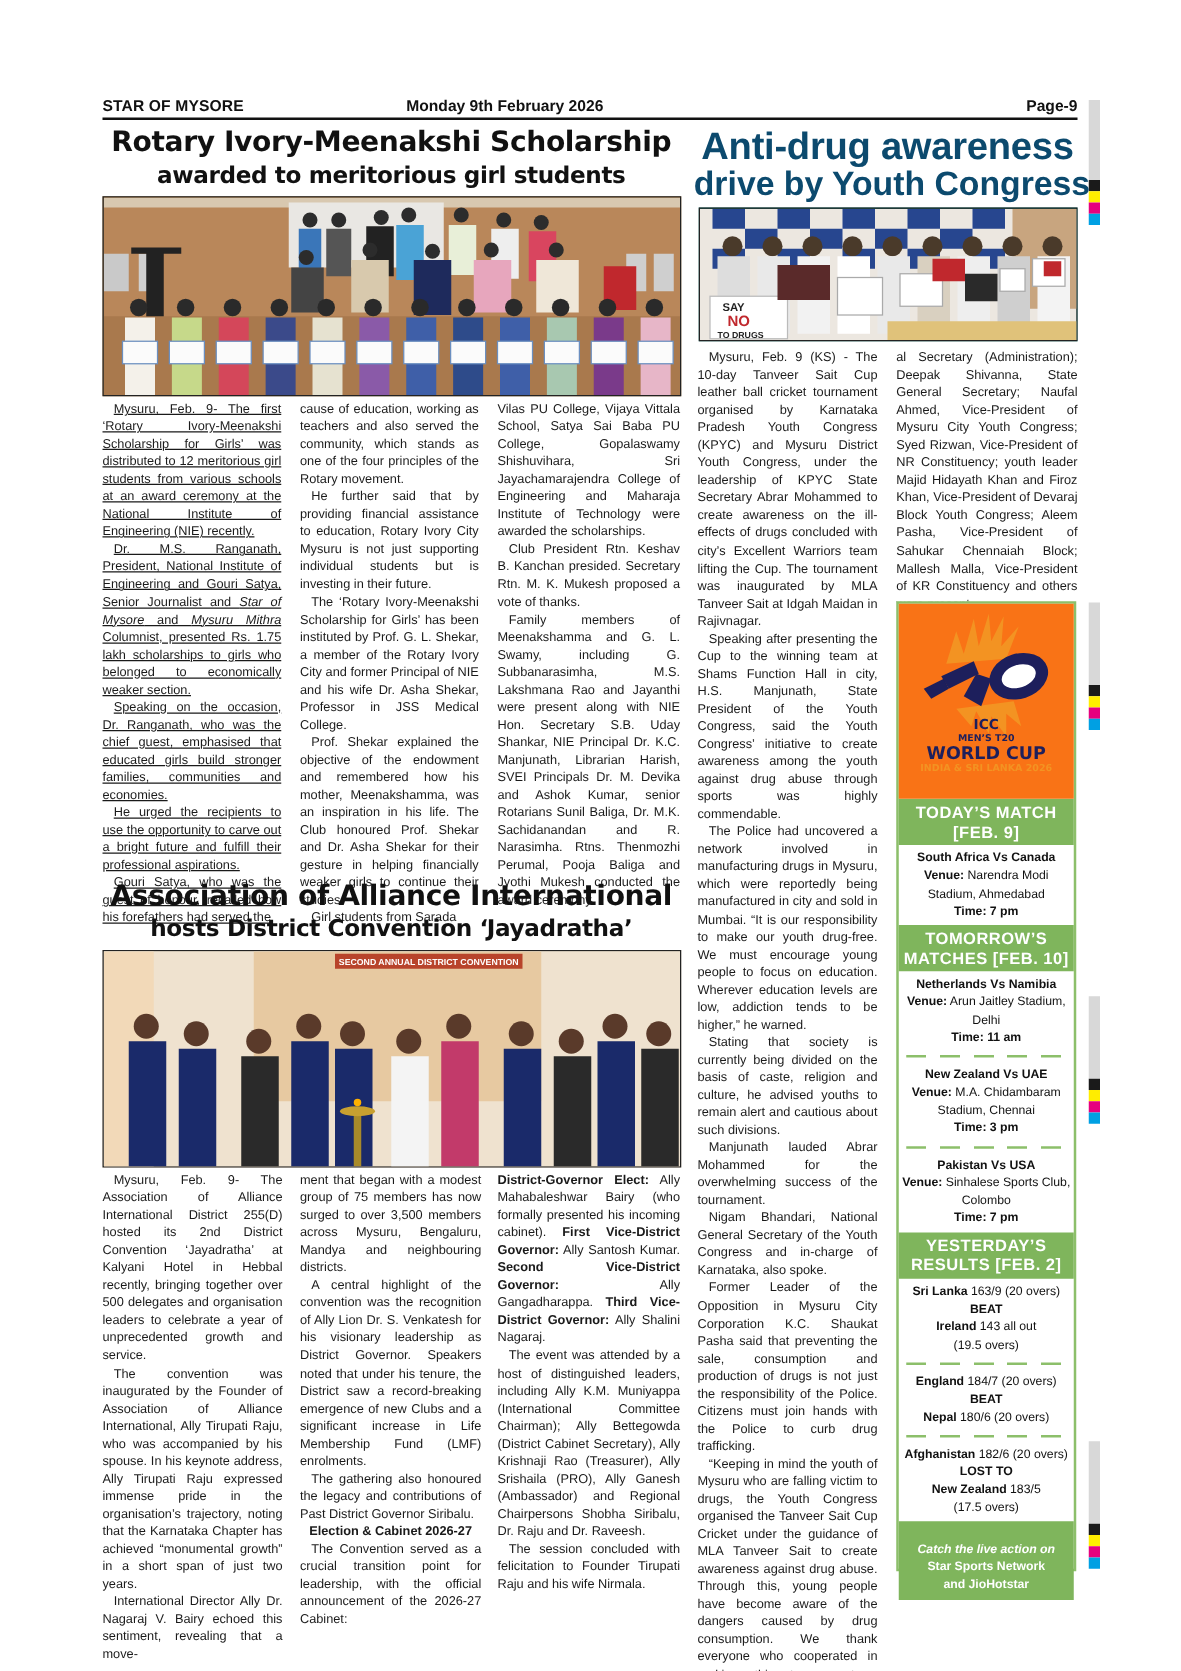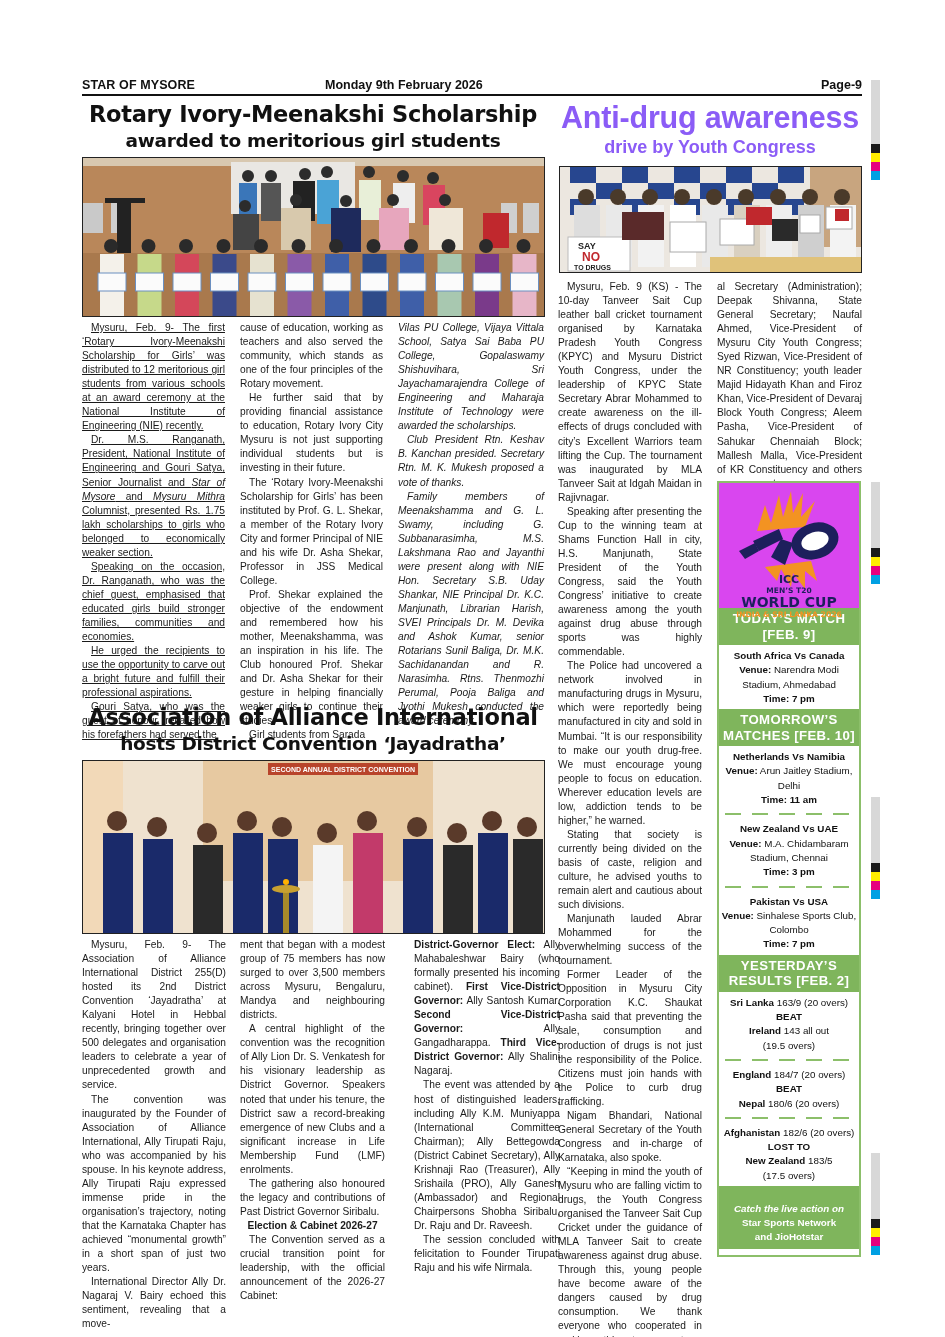--- a/index.html
+++ b/index.html
@@ -4,37 +4,37 @@
 <style>
   *{box-sizing:border-box;margin:0;padding:0}
   html,body{width:945px;height:1337px;background:#ffffff;overflow:hidden}
   body{position:relative;font-family:"Liberation Sans",sans-serif;color:#111}
   .abs{position:absolute}
   .masthead{left:82px;top:78px;width:780px;height:18px;font-family:"Liberation Sans",sans-serif;font-size:12.5px;font-weight:bold;color:#111;border-bottom:2px solid #111;transform:scaleY(1);}
   .masthead .pub{position:absolute;left:0;top:0;letter-spacing:0.1px}
   .masthead .date{position:absolute;left:243px;top:0}
   .masthead .pg{position:absolute;right:0;top:0}
   .head1{font-family:"DejaVu Sans",sans-serif;font-weight:bold;color:#111;text-align:center;white-space:nowrap;letter-spacing:-0.3px}
-  .head-cond{font-family:"Liberation Sans",sans-serif;font-weight:bold;color:#8b5cf6;text-align:center;white-space:nowrap}
+  .head-cond{font-family:"Liberation Sans",sans-serif;font-weight:bold;color:#0c4a6e;text-align:center;white-space:nowrap}
   .col{font-family:"Liberation Sans",sans-serif;font-size:10.2px;line-height:14.05px;color:#1a1a1a;text-align:justify;hyphens:manual}
   .col p{text-indent:9px;margin:0}
   .col p.noind{text-indent:0}
   .col p.sub{text-align:center;font-weight:bold;text-indent:0}
   .col b{font-weight:bold}
   .col i{font-style:italic}
   .photo{border:1.5px solid #222;overflow:hidden;background:#b48a5a}
   .reg{position:absolute;left:871px;width:9px}
   .reg .g{background:#d8d8d8;width:9px}
   .reg .k{background:#1a1a1a;height:9px}
   .reg .y{background:#ffed00;height:9px}
   .reg .m{background:#e6007e;height:9px}
   .reg .c{background:#00a0e3;height:9px}
   
   .side{left:717px;top:481px;width:144px;height:776px;border:2px solid #8cbf6a;background:#fff}
-  .side .logo{height:125px;position:relative;background:#d946ef}
+  .side .logo{height:156px;position:relative;background:#f97316}
   .side .band{background:#7fb55c;color:#fff;text-align:center;font-weight:bold;font-family:"Liberation Sans",sans-serif;font-size:13.2px;line-height:15.5px;padding:3px 0 3px 0;letter-spacing:0.4px}
   .side .match{text-align:center;font-size:9.8px;line-height:14.3px;color:#111;padding:4px 2px 3px}
   .side .match b{font-weight:bold}
   .side .dash{height:2px;margin:3px 6px;background:repeating-linear-gradient(90deg,#8cbf6a 0 16px,transparent 16px 27px)}
   .side .foot{background:#7fb55c;color:#fff;text-align:center;font-size:9.8px;line-height:14px;font-weight:bold;padding:16px 0 5px}
   .side .foot i{font-style:italic}
 </style>
 </head>
 <body>
 
@@ -168,28 +168,28 @@
     <p>He urged the recipients to use the opportunity to carve out a bright future and fulfill their professional aspirations.</p>
     <p>Gouri Satya, who was the guest of honour, recalled how his forefathers had served the</p>
   </div>
 <div class="abs col" style="left:240px;top:321px;width:143px;" id="s1c2">
     <p class="noind">cause of education, working as teachers and also served the community, which stands as one of the four principles of the Rotary movement.</p>
     <p>He further said that by providing financial assistance to education, Rotary Ivory City Mysuru is not just supporting individual students but is investing in their future.</p>
     <p>The ‘Rotary Ivory-Meenakshi Scholarship for Girls’ has been instituted by Prof. G. L. Shekar, a member of the Rotary Ivory City and former Principal of NIE and his wife Dr. Asha Shekar, Professor in JSS Medical College.</p>
     <p>Prof. Shekar explained the objective of the endowment and remembered how his mother, Meenakshamma, was an inspiration in his life. The Club honoured Prof. Shekar and Dr. Asha Shekar for their gesture in helping financially weaker girls to continue their studies.</p>
     <p>Girl students from Sarada</p>
   </div>
-<div class="abs col" style="left:398px;top:321px;width:146px;font-style:italic;" id="s1c3">
+<div class="abs col" style="left:398px;top:321px;width:146px;" id="s1c3">
     <p class="noind">Vilas PU College, Vijaya Vittala School, Satya Sai Baba PU College, Gopalaswamy Shishuvihara, Sri Jayachamarajendra College of Engineering and Maharaja Institute of Technology were awarded the scholarships.</p>
     <p>Club President Rtn. Keshav B. Kanchan presided. Secretary Rtn. M. K. Mukesh proposed a vote of thanks.</p>
     <p>Family members of Meenakshamma and G. L. Swamy, including G. Subbanarasimha, M.S. Lakshmana Rao and Jayanthi were present along with NIE Hon. Secretary S.B. Uday Shankar, NIE Principal Dr. K.C. Manjunath, Librarian Harish, SVEI Principals Dr. M. Devika and Ashok Kumar, senior Rotarians Sunil Baliga, Dr. M.K. Sachidanandan and R. Narasimha. Rtns. Thenmozhi Perumal, Pooja Baliga and Jyothi Mukesh conducted the award ceremony.</p>
   </div>
 
 <div class="abs head-cond" style="left:555px;top:99px;width:310px;font-size:30.5px;line-height:36px;letter-spacing:-0.2px;">Anti-drug awareness</div>
-<div class="abs head-cond" style="left:555px;top:133px;width:310px;font-size:18px;line-height:28px;">drive by Youth Congress</div>
+<div class="abs head-cond" style="left:555px;top:133px;width:310px;font-size:27px;line-height:28px;">drive by Youth Congress</div>
 
 <div class="abs photo" style="left:559px;top:166px;width:303px;height:107px;background:#0f766e">
   <svg width="303" height="107" viewBox="0 0 303 107">
     <rect width="303" height="107" fill="#ece7e0"></rect>
     <g id="checks">
         <rect x="10" y="0" width="26" height="16" fill="#27468f"></rect>
         <rect x="62" y="0" width="26" height="16" fill="#27468f"></rect>
         <rect x="114" y="0" width="26" height="16" fill="#27468f"></rect>
         <rect x="166" y="0" width="26" height="16" fill="#27468f"></rect>
         <rect x="218" y="0" width="26" height="16" fill="#27468f"></rect>
@@ -240,22 +240,22 @@
     <rect x="150" y="90" width="153" height="17" fill="#e0c27a"></rect>
   </svg>
 </div>
 
 <div class="abs col" style="left:558px;top:280px;width:144px;" id="s2c1">
     <p>Mysuru, Feb. 9 (KS) - The 10-day Tanveer Sait Cup leather ball cricket tournament organised by Karnataka Pradesh Youth Congress (KPYC) and Mysuru District Youth Congress, under the leadership of KPYC State Secretary Abrar Mohammed to create awareness on the ill-effects of drugs concluded with city’s Excellent Warriors team lifting the Cup. The tournament was inaugurated by MLA Tanveer Sait at Idgah Maidan in Rajivnagar.</p>
     <p>Speaking after presenting the Cup to the winning team at Shams Function Hall in city, H.S. Manjunath, State President of the Youth Congress, said the Youth Congress’ initiative to create awareness among the youth against drug abuse through sports was highly commendable.</p>
     <p>The Police had uncovered a network involved in manufacturing drugs in Mysuru, which were reportedly being manufactured in city and sold in Mumbai. “It is our responsibility to make our youth drug-free. We must encourage young people to focus on education. Wherever education levels are low, addiction tends to be higher,” he warned.</p>
     <p>Stating that society is currently being divided on the basis of caste, religion and culture, he advised youths to remain alert and cautious about such divisions.</p>
     <p>Manjunath lauded Abrar Mohammed for the overwhelming success of the tournament.</p>
+    <p>Nigam Bhandari, National General Secretary of the Youth Congress and in-charge of Karnataka, also spoke.</p>
     <p>Former Leader of the Opposition in Mysuru City Corporation K.C. Shaukat Pasha said that preventing the sale, consumption and production of drugs is not just the responsibility of the Police. Citizens must join hands with the Police to curb drug trafficking.</p>
-    <p>Nigam Bhandari, National General Secretary of the Youth Congress and in-charge of Karnataka, also spoke.</p>
     <p>“Keeping in mind the youth of Mysuru who are falling victim to drugs, the Youth Congress organised the Tanveer Sait Cup Cricket under the guidance of MLA Tanveer Sait to create awareness against drug abuse. Through this, young people have become aware of the dangers caused by drug consumption. We thank everyone who cooperated in making this tournament a success,” said Abrar Mohammed.</p>
   </div>
 <div class="abs col" style="left:717px;top:280px;width:145px;" id="s2c2">
     <p class="noind">al Secretary (Administration); Deepak Shivanna, State General Secretary; Naufal Ahmed, Vice-President of Mysuru City Youth Congress; Syed Rizwan, Vice-President of NR Constituency; youth leader Majid Hidayath Khan and Firoz Khan, Vice-President of Devaraj Block Youth Congress; Aleem Pasha, Vice-President of Sahukar Chennaiah Block; Mallesh Malla, Vice-President of KR Constituency and others were present.</p>
   </div>
 
 <div class="abs side">
   <div class="logo">
     <svg width="140" height="136" viewBox="0 0 140 136">
       <g fill="#f39322">
@@ -390,17 +390,17 @@
     <p>The convention was inaugurated by the Founder of Association of Alliance International, Ally Tirupati Raju, who was accompanied by his spouse. In his keynote address, Ally Tirupati Raju expressed immense pride in the organisation’s trajectory, noting that the Karnataka Chapter has achieved “monumental growth” in a short span of just two years.</p>
     <p>International Director Ally Dr. Nagaraj V. Bairy echoed this sentiment, revealing that a move-</p>
   </div>
 <div class="abs col" style="left:240px;top:938px;width:145px;" id="s3c2">
     <p class="noind">ment that began with a modest group of 75 members has now surged to over 3,500 members across Mysuru, Bengaluru, Mandya and neighbouring districts.</p>
     <p>A central highlight of the convention was the recognition of Ally Lion Dr. S. Venkatesh for his visionary leadership as District Governor. Speakers noted that under his tenure, the District saw a record-breaking emergence of new Clubs and a significant increase in Life Membership Fund (LMF) enrolments.</p>
     <p>The gathering also honoured the legacy and contributions of Past District Governor Siribalu.</p>
     <p class="sub">Election &amp; Cabinet 2026-27</p>
     <p>The Convention served as a crucial transition point for leadership, with the official announcement of the 2026-27 Cabinet:</p>
   </div>
-<div class="abs col" style="left:398px;top:938px;width:146px;margin-left:16px;" id="s3c3">
+<div class="abs col" style="left:398px;top:938px;width:146px;" id="s3c3">
     <p class="noind"><b>District-Governor Elect:</b> Ally Mahabaleshwar Bairy (who formally presented his incoming cabinet). <b>First Vice-District Governor:</b> Ally Santosh Kumar. <b>Second Vice-District Governor:</b> Ally Gangadharappa. <b>Third Vice-District Governor:</b> Ally Shalini Nagaraj.</p>
     <p>The event was attended by a host of distinguished leaders, including Ally K.M. Muniyappa (International Committee Chairman); Ally Bettegowda (District Cabinet Secretary), Ally Krishnaji Rao (Treasurer), Ally Srishaila (PRO), Ally Ganesh (Ambassador) and Regional Chairpersons Shobha Siribalu, Dr. Raju and Dr. Raveesh.</p>
     <p>The session concluded with felicitation to Founder Tirupati Raju and his wife Nirmala.</p>
   </div>
 
 </body></html>

